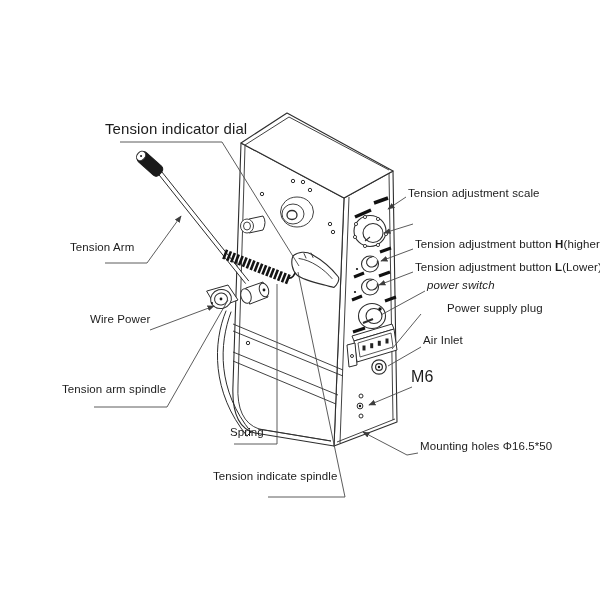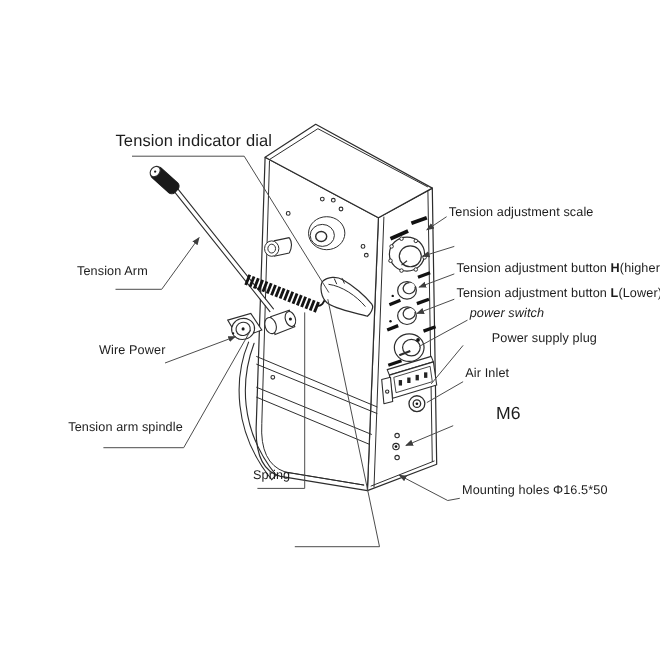--- a/index.html
+++ b/index.html
@@ -1,21 +1,21 @@
 <!DOCTYPE html>
 <html><head>
 <meta charset="utf-8">
 <style>
   html,body{margin:0;padding:0;background:#fff;}
   #canvas{position:relative;width:600px;height:600px;background:#fff;overflow:hidden;
           font-family:"Liberation Sans", sans-serif;}
   #art{position:absolute;left:0;top:0;}
   .lbl{position:absolute;font-size:11.5px;color:#1c1c1c;white-space:nowrap;letter-spacing:.1px;}
   .lbl-lg{font-size:15px;}
-  .lbl-m6{font-size:16px;margin-left:40px;}
+  .lbl-m6{font-size:16px;}
   .key{font-weight:bold;}
   
   #lbl-dial{left:105px;top:120px;}
   #lbl-arm{left:70px;top:241px;}
   #lbl-pulley{left:90px;top:313px;}
   #lbl-arm-spindle{left:62px;top:383px;}
   #lbl-spring{left:230px;top:426px;}
   #lbl-ind-spindle{left:213px;top:470px;}
   #lbl-scale{left:408px;top:187px;}
   #lbl-knob{left:415px;top:213px;}
@@ -233,20 +233,21 @@
   <div id="lbl-dial" class="lbl lbl-lg">Tension indicator dial</div>
 
   <div id="lbl-arm" class="lbl">Tension Arm</div>
 
   <div id="lbl-pulley" class="lbl">Wire Power</div>
 
   <div id="lbl-arm-spindle" class="lbl">Tension arm spindle</div>
 
   <div id="lbl-spring" class="lbl">Spring</div>
 
+  <div id="lbl-ind-spindle" class="lbl">Tension indicate spindle</div>
 
   <div id="lbl-scale" class="lbl">Tension adjustment scale</div>
 
 
   <div id="lbl-btn-h" class="lbl">
     <span>Tension adjustment button </span><span class="key">H</span><span>(higher)</span>
   </div>
 
   <div id="lbl-btn-l" class="lbl">
     <span>Tension adjustment button </span><span class="key">L</span><span>(Lower)</span>

